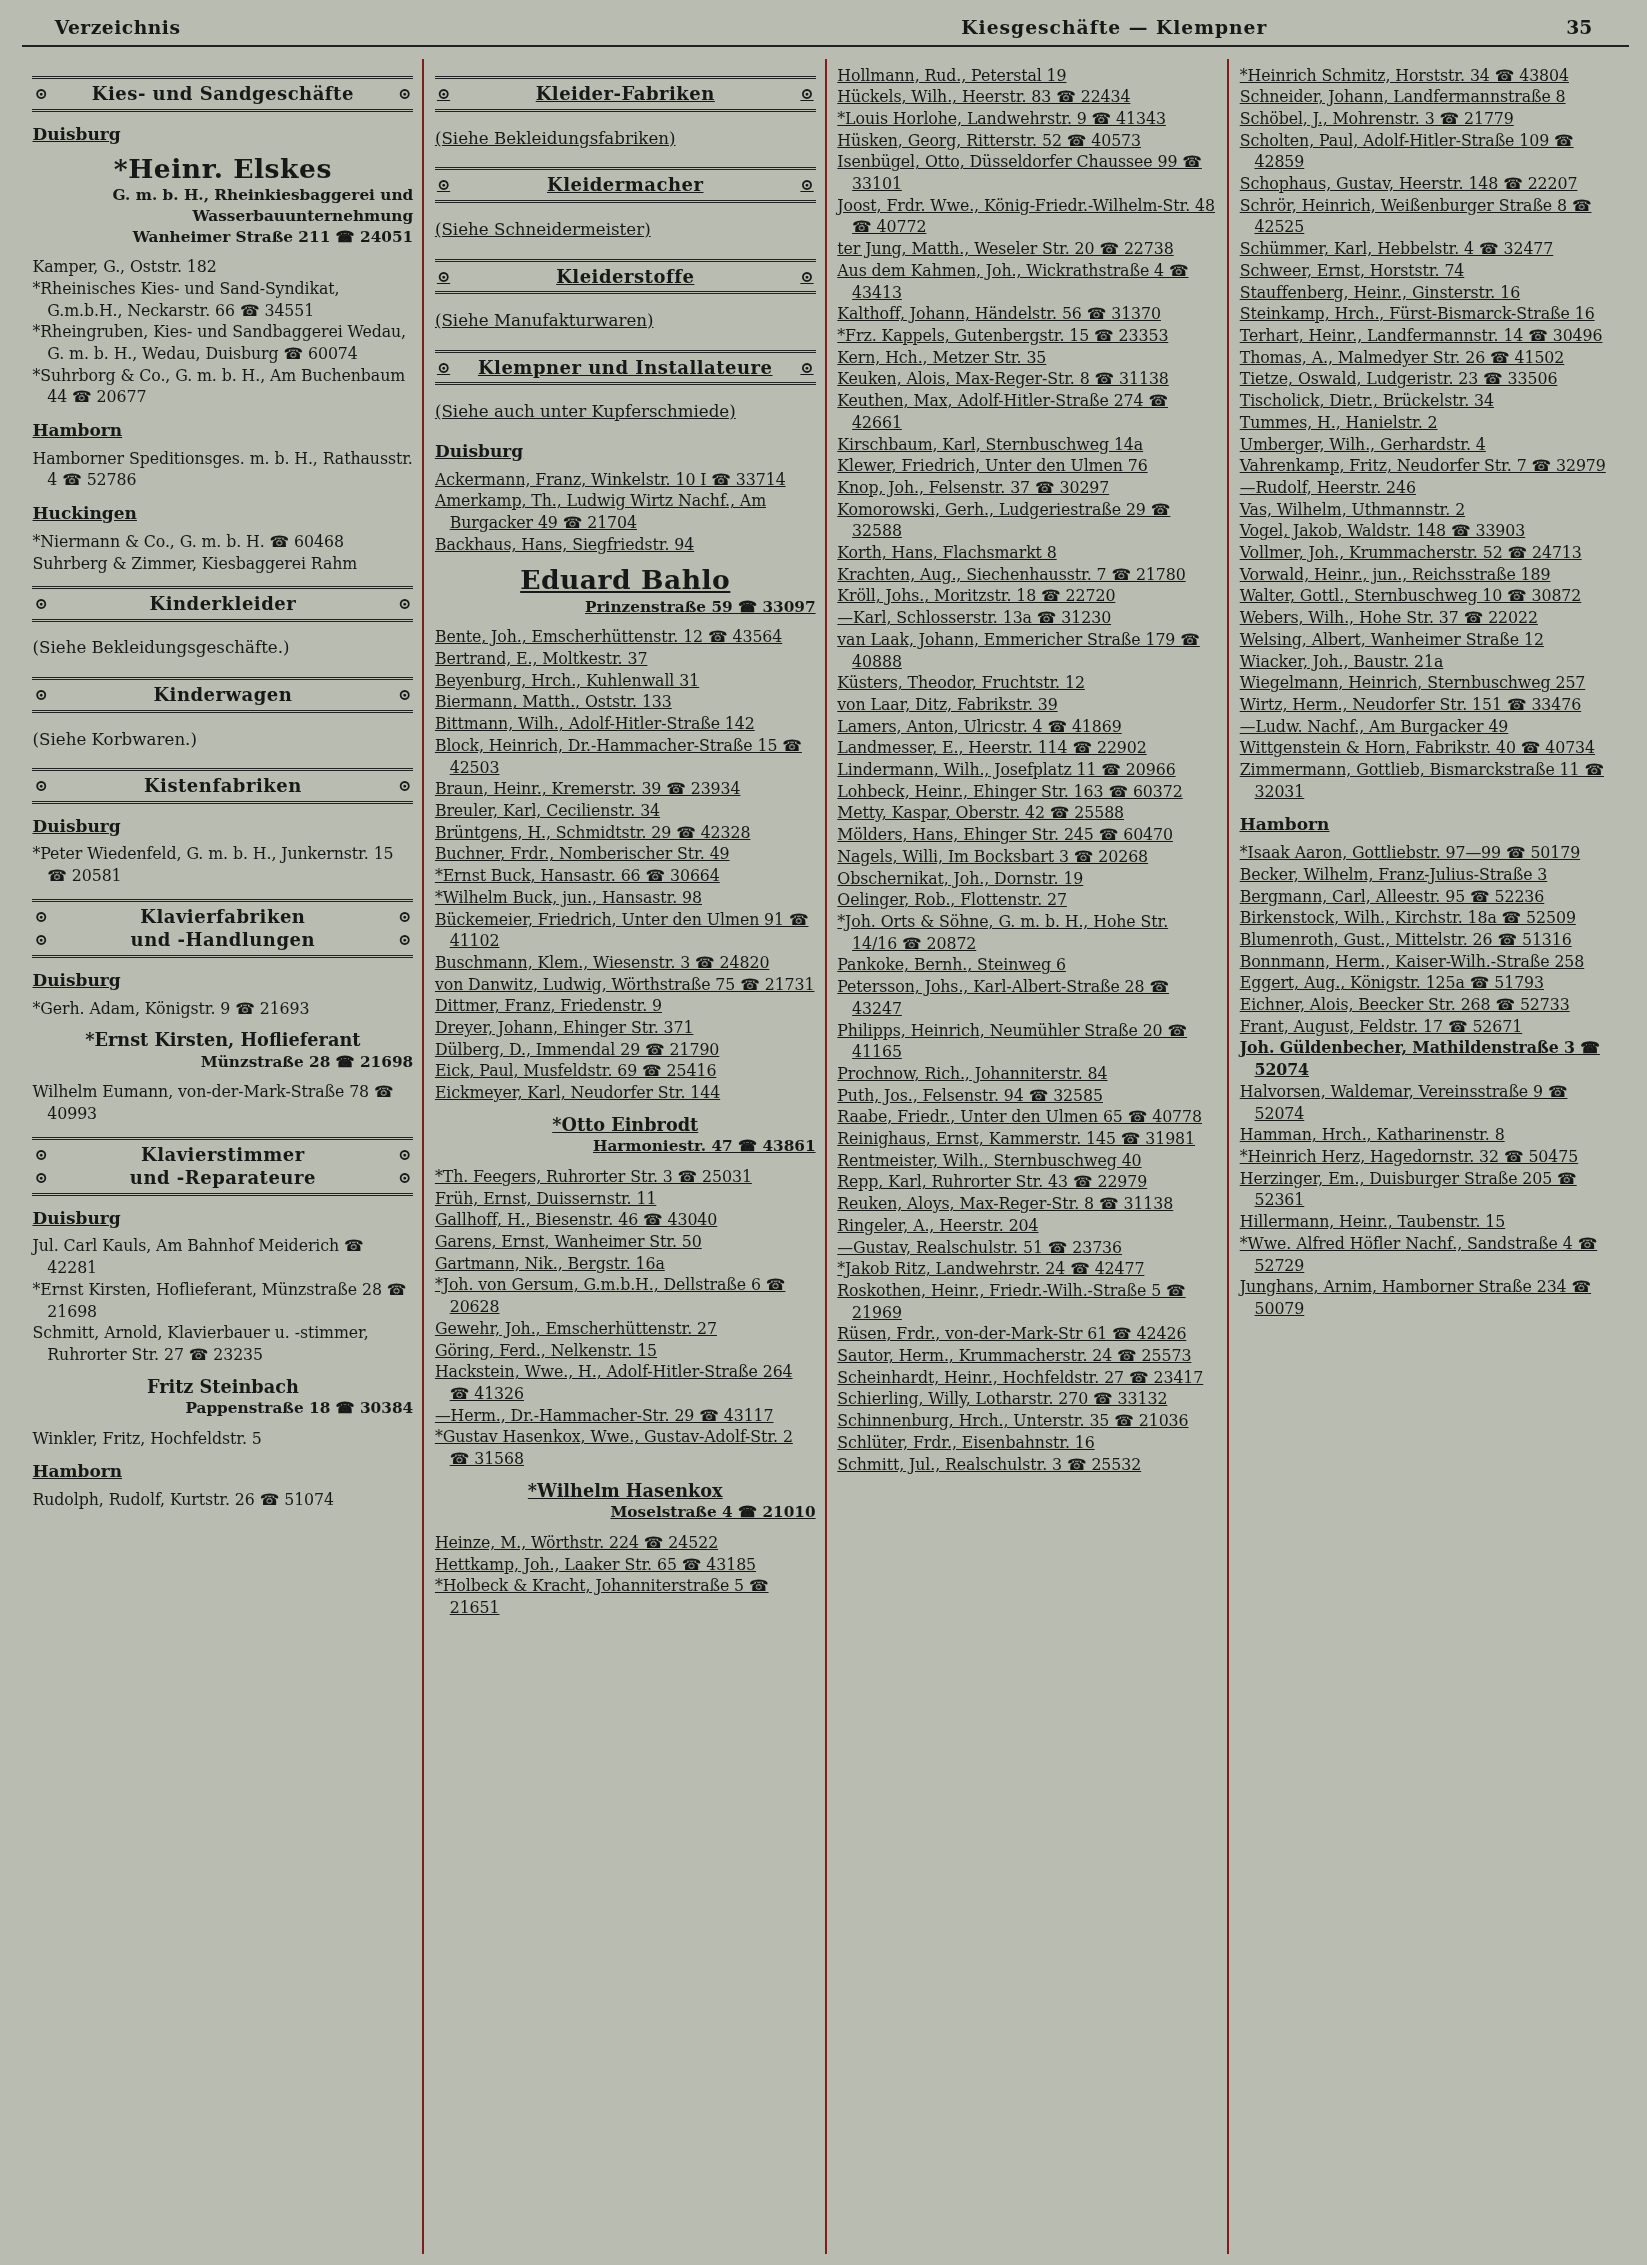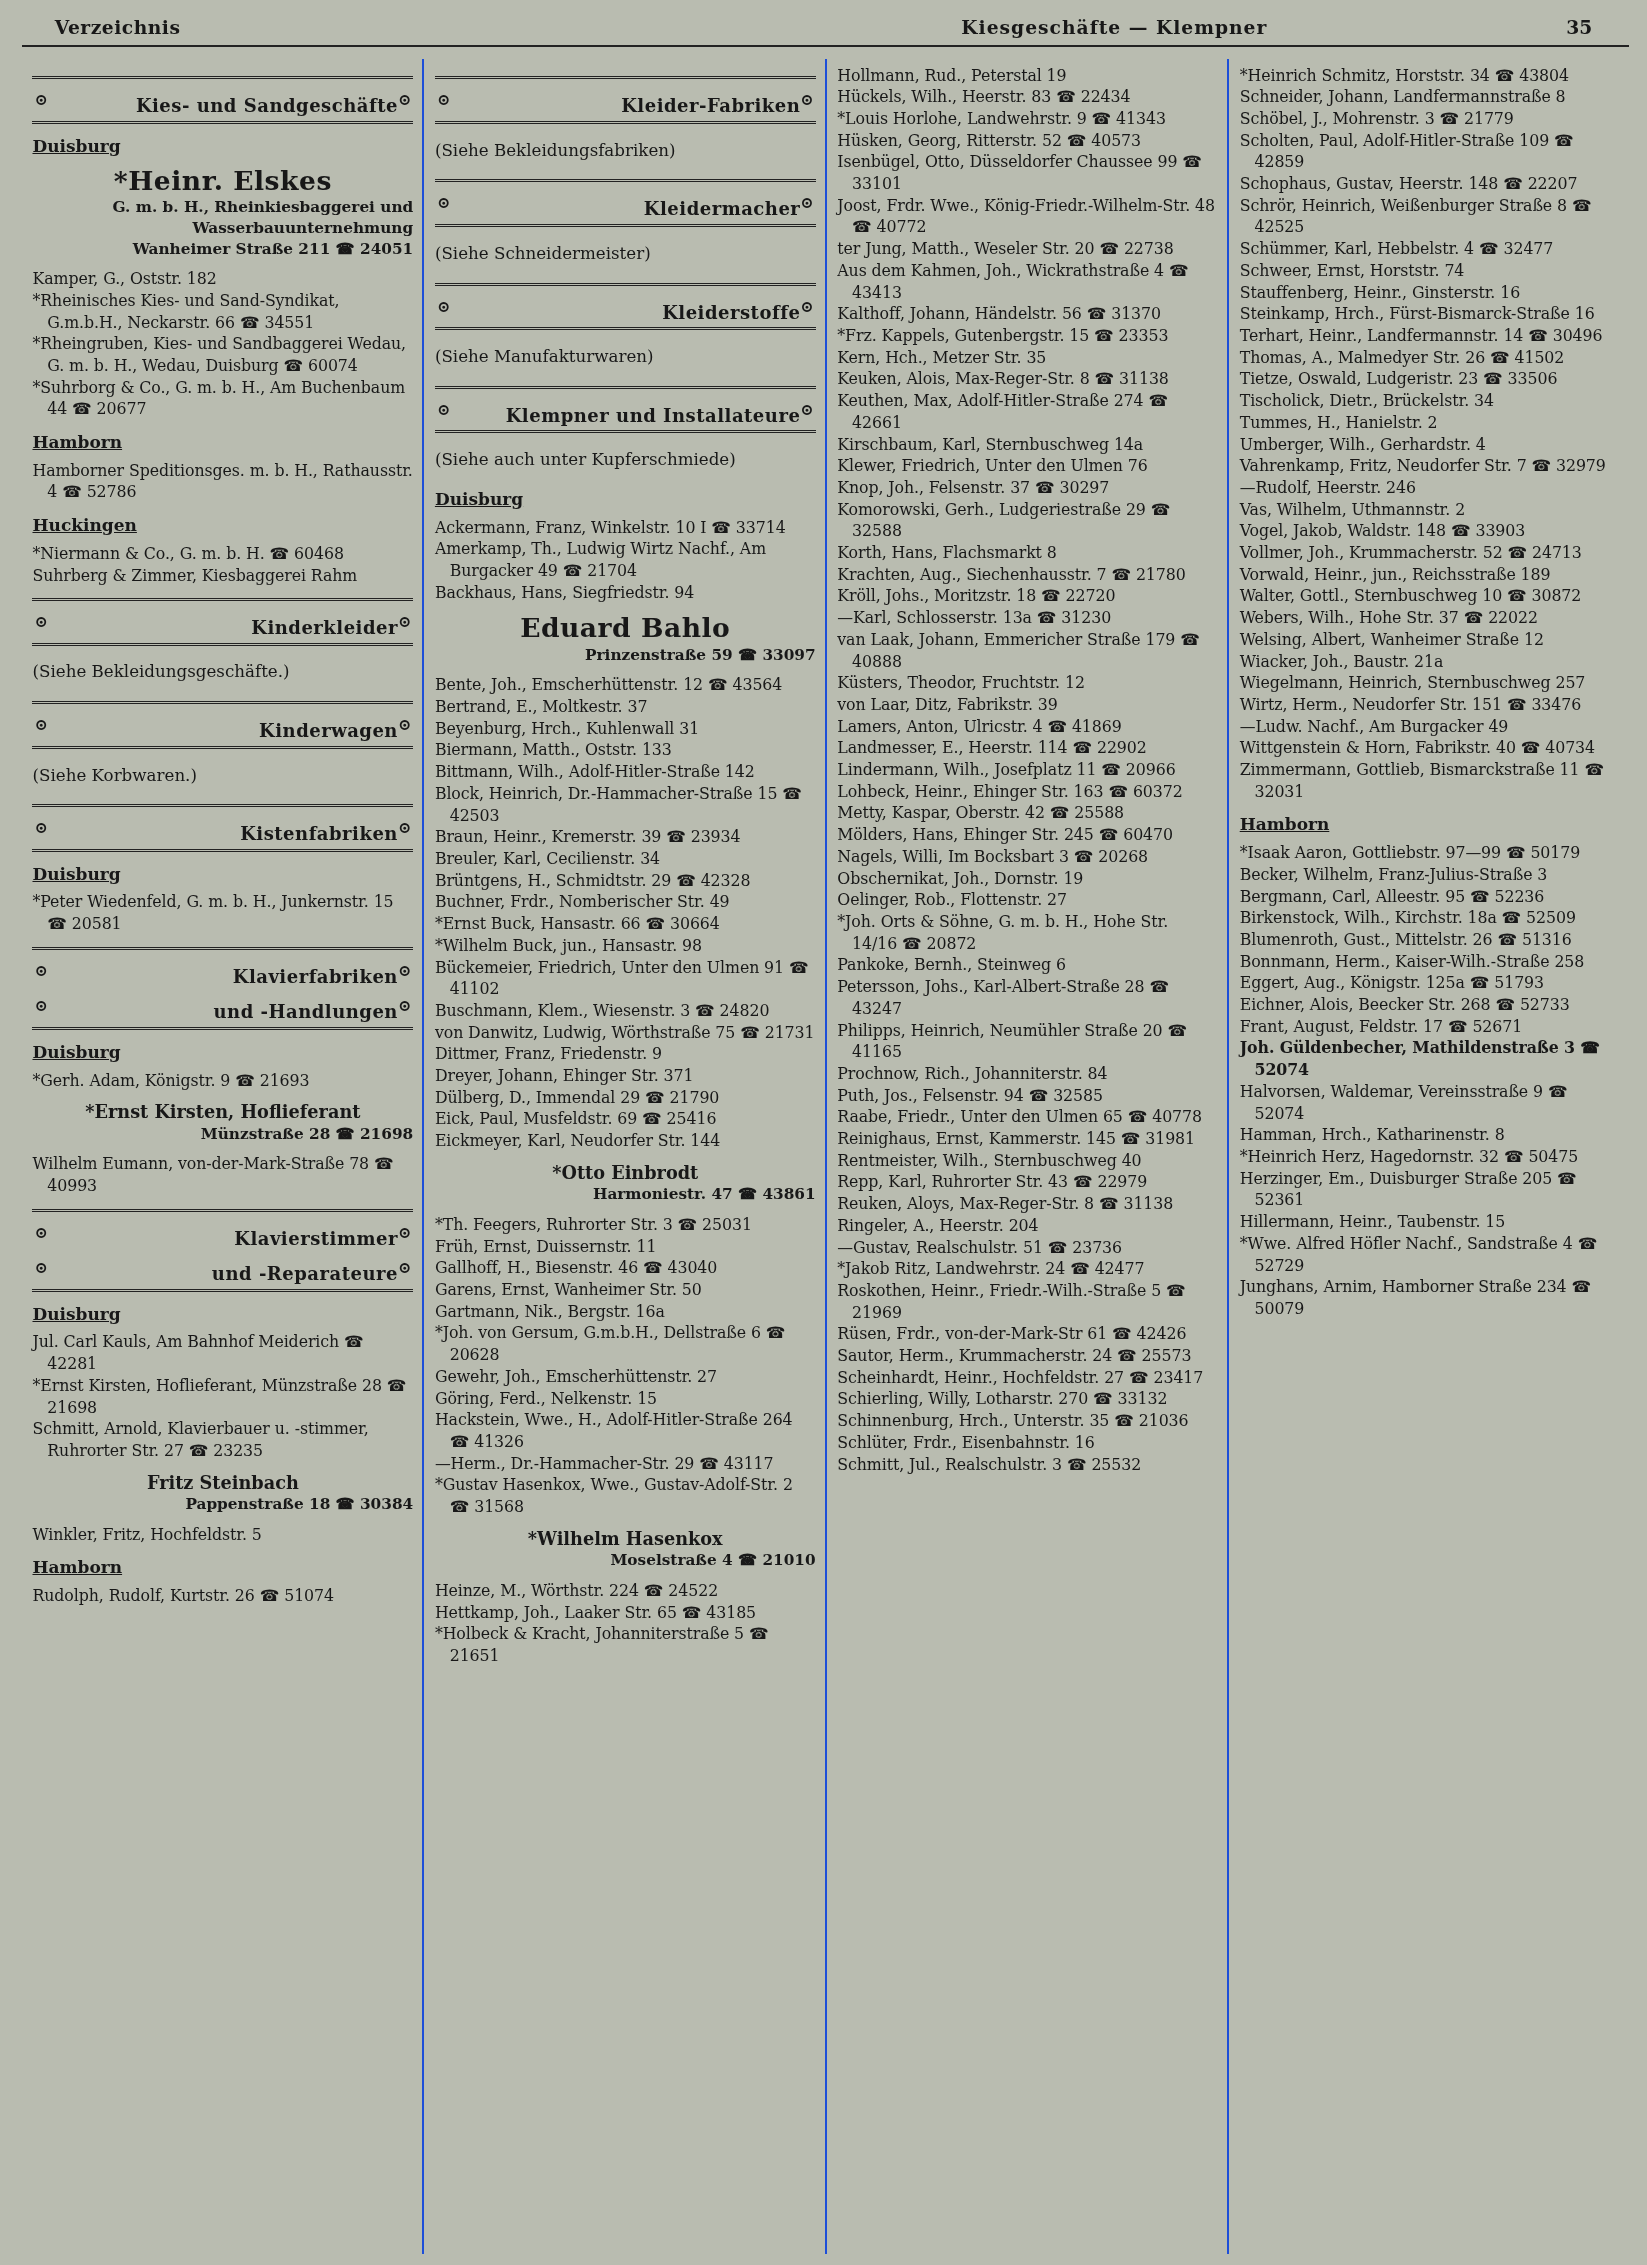--- a/index.html
+++ b/index.html
@@ -11,25 +11,25 @@
     color: #181818;
     overflow: hidden;
   }
   .page { width: 100%; height: 100%; padding: 9.9px 17.7px 11.8px 21.7px; display: flex; flex-direction: column; gap: 12px; }
   .pg-header { display: flex; align-items: baseline; font-weight: bold; font-size: 18.7px; padding: 5.9px 37px 6.9px 33px; border-bottom: 2.5px solid #222; }
   .pg-header .left  { width: 325px; letter-spacing: 0.5px; }
   .pg-header .center{ flex: 1; text-align: right; letter-spacing: 1px; }
   .pg-header .right { width: 325px; text-align: right; }
   .columns { flex: 1; display: flex; overflow: hidden; }
   .col { flex: 1 1 0; padding: 5.9px 8.9px 0 10.8px; overflow: hidden; }
-  .col + .col { border-left: 2px solid #1d4ed8; }
+  .col + .col { border-left: 2px solid #7f1d1d; text-decoration: underline; }
   .section-box { border-top: 3.9px double #222; border-bottom: 3.9px double #222; padding: 3px 2px; margin: 11.8px 0 9.9px; }
   .section-row { display: flex; align-items: center; font-weight: bold; font-size: 18px; line-height: 23.6px; }
   .section-row .bullet { font-size: 15.8px; }
-  .section-row .title  { flex: 1; text-align: right; letter-spacing: 0.5px; margin-top: 12px; }
+  .section-row .title  { flex: 1; text-align: center; letter-spacing: 0.5px; }
   .see-ref { text-align: left; margin: 15.8px 0 19.7px; font-size: 16.7px; }
   .city { font-weight: bold; text-decoration: underline; font-size: 17px; margin: 11.8px 0 7.9px; }
   .entry { margin: 0; font-size: 15.8px; line-height: 21.7px; text-indent: -14.8px; padding-left: 14.8px; letter-spacing: -0.1px; }
   .entry.bold { font-weight: bold; }
   .feature { text-align: center; font-weight: bold; margin: 8.9px 0; }
   .feature .feature-name  { font-size: 17.7px;  line-height: 23.6px; }
   .feature.big .feature-name { font-size: 26.6px; line-height: 32.5px; letter-spacing: 0.5px; }
   .feature .feature-detail { font-size: 15.3px; line-height: 20.7px; text-align: right; }
 </style>
 </head>

